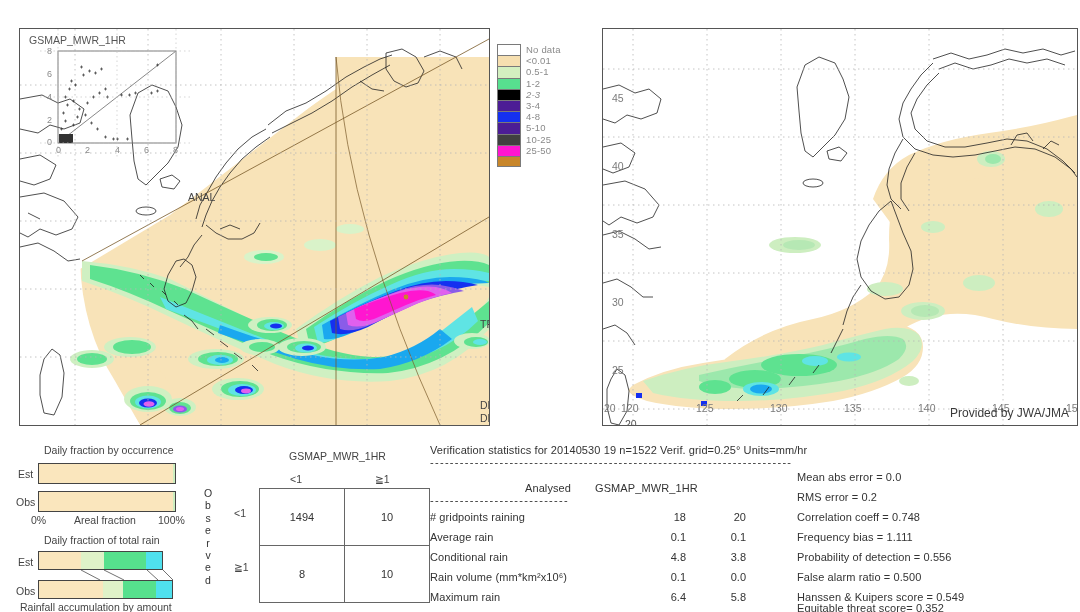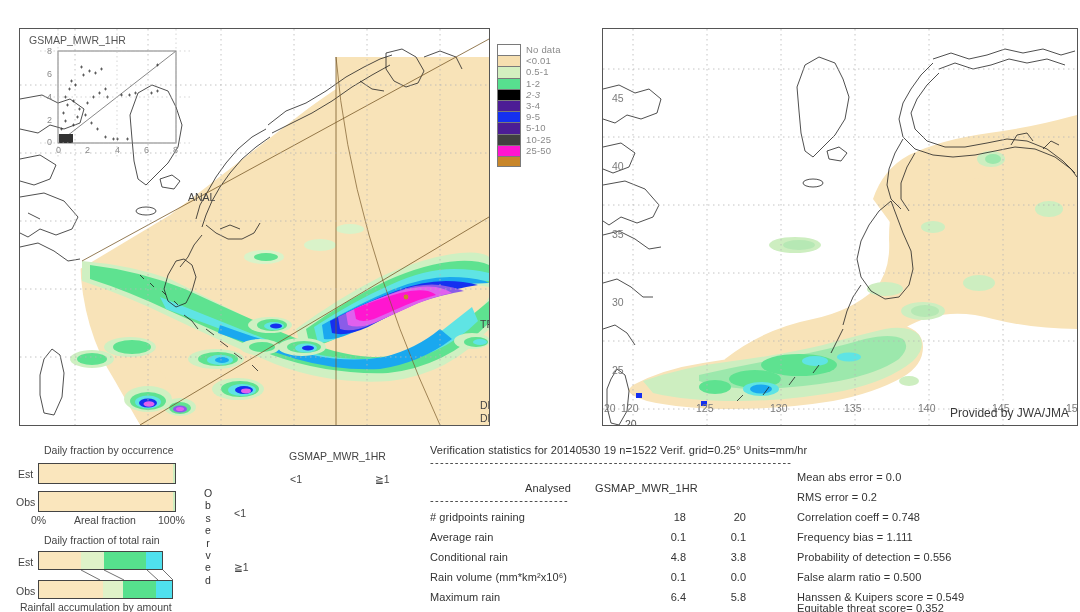--- a/index.html
+++ b/index.html
@@ -293,21 +293,21 @@
     <div class="sw" style="background:#57e08f;">
       <span class="lb">1-2</span>
       </div>
     <div class="sw" style="background:#000000;font-style:italic;">
       <span class="lb">2-3</span>
       </div>
     <div class="sw" style="background:#4c1d95;">
       <span class="lb">3-4</span>
       </div>
     <div class="sw" style="background:#1530f0;">
-      <span class="lb">9-5</span>
+      <span class="lb">4-8</span>
       </div>
     <div class="sw" style="background:#4c1d95;padding-left:18px;">
       <span class="lb">5-10</span>
       </div>
     <div class="sw" style="background:#404040;text-decoration:underline;">
       <span class="lb">10-25</span>
       </div>
     <div class="sw" style="background:#ff16d0;">
       <span class="lb">25-50</span>
       </div>
@@ -464,20 +464,32 @@
     </g>
   </svg>
   <div class="bt" style="left:20px;top:601px;">Rainfall accumulation by amount</div>
 
   <div class="bt" style="left:289px;top:450px;">GSMAP_MWR_1HR</div>
   <div class="bt" style="left:290px;top:473px;">&lt;1</div>
   <div class="bt" style="left:375px;top:473px;">≧1</div>
   <div class="ctvert" style="left:202px;top:487px;">O<br>b<br>s<br>e<br>r<br>v<br>e<br>d</div>
   <div class="bt" style="left:234px;top:507px;">&lt;1</div>
   <div class="bt" style="left:234px;top:561px;">≧1</div>
+  <table class="ct" style="left:259px;top:488px;">
+    <tbody>
+        <tr>
+      <td>1494</td>
+      <td>10</td>
+    </tr>
+    <tr>
+      <td>8</td>
+      <td>10</td>
+    </tr>
+  </tbody>
+    </table>
 
   <div class="mono" style="left:430px;top:444px;">Verification statistics for 20140530 19   n=1522   Verif. grid=0.25°   Units=mm/hr</div>
   <div class="dash" style="left:430px;top:456px;letter-spacing:1.3px;">-------------------------------------------------------------------------</div>
 
   <div class="mono" style="left:525px;top:482px;">Analysed</div>
   <div class="mono" style="left:595px;top:482px;">GSMAP_MWR_1HR</div>
   <div class="dash" style="left:430px;top:494px;letter-spacing:1.3px;">----------------------------</div>
 
   <div class="mono" style="left:430px;top:511px;"># gridpoints raining</div>
   <div class="num" style="left:650px;top:511px;width:36px;">18</div>

